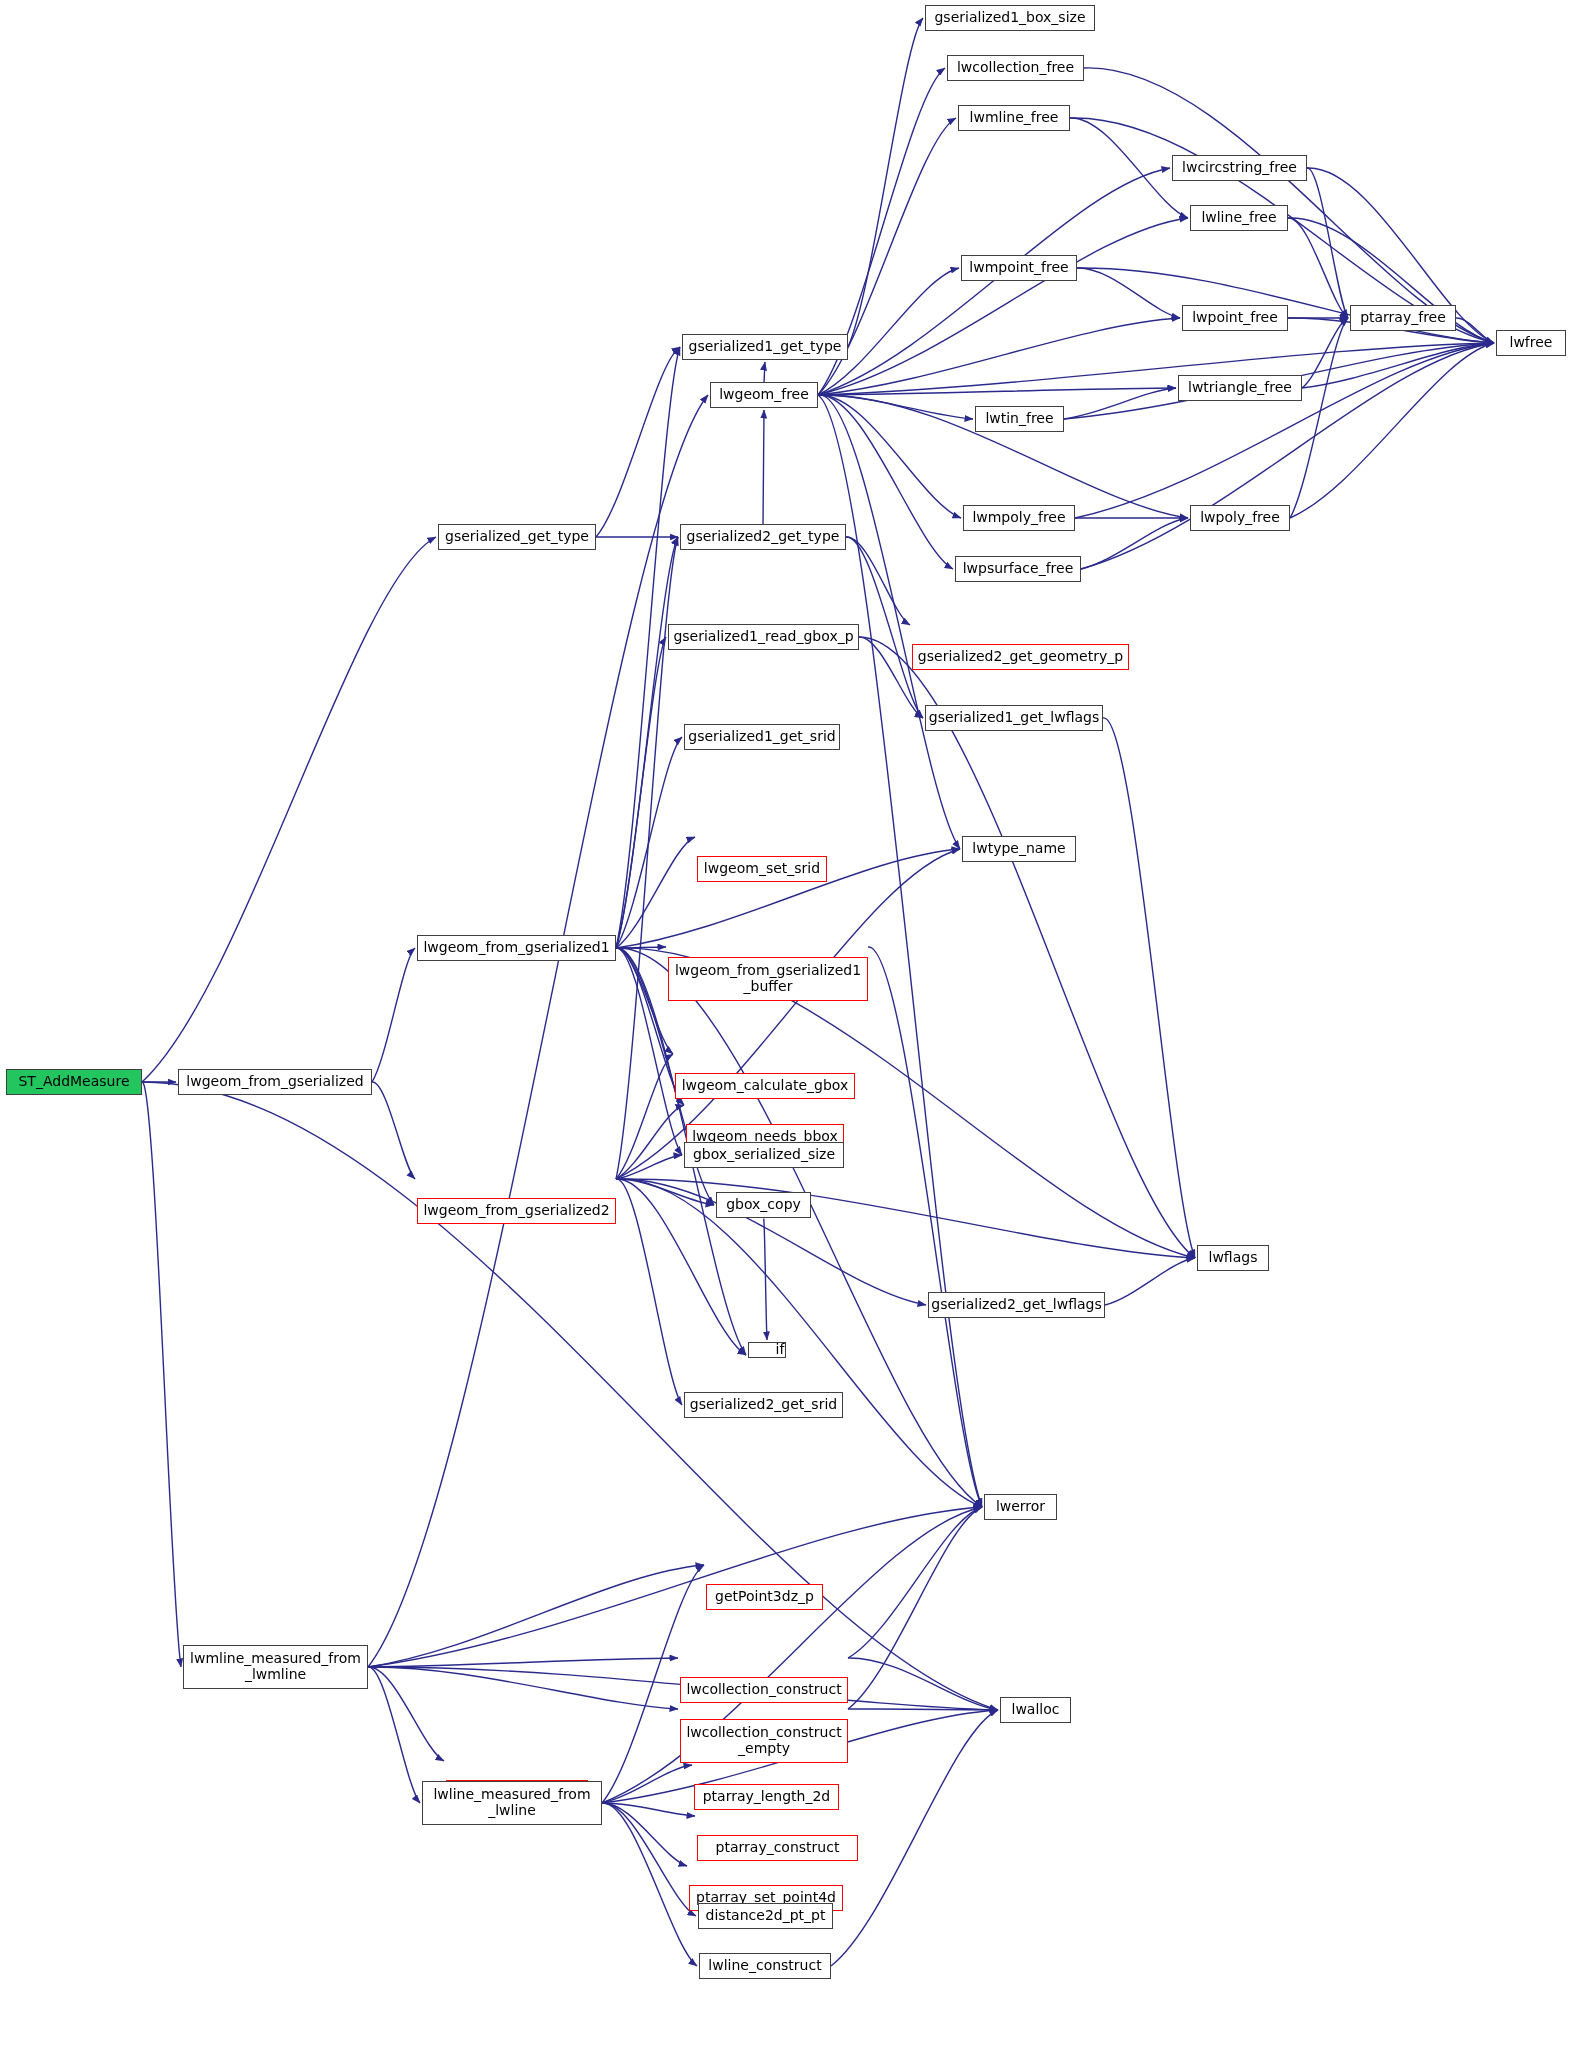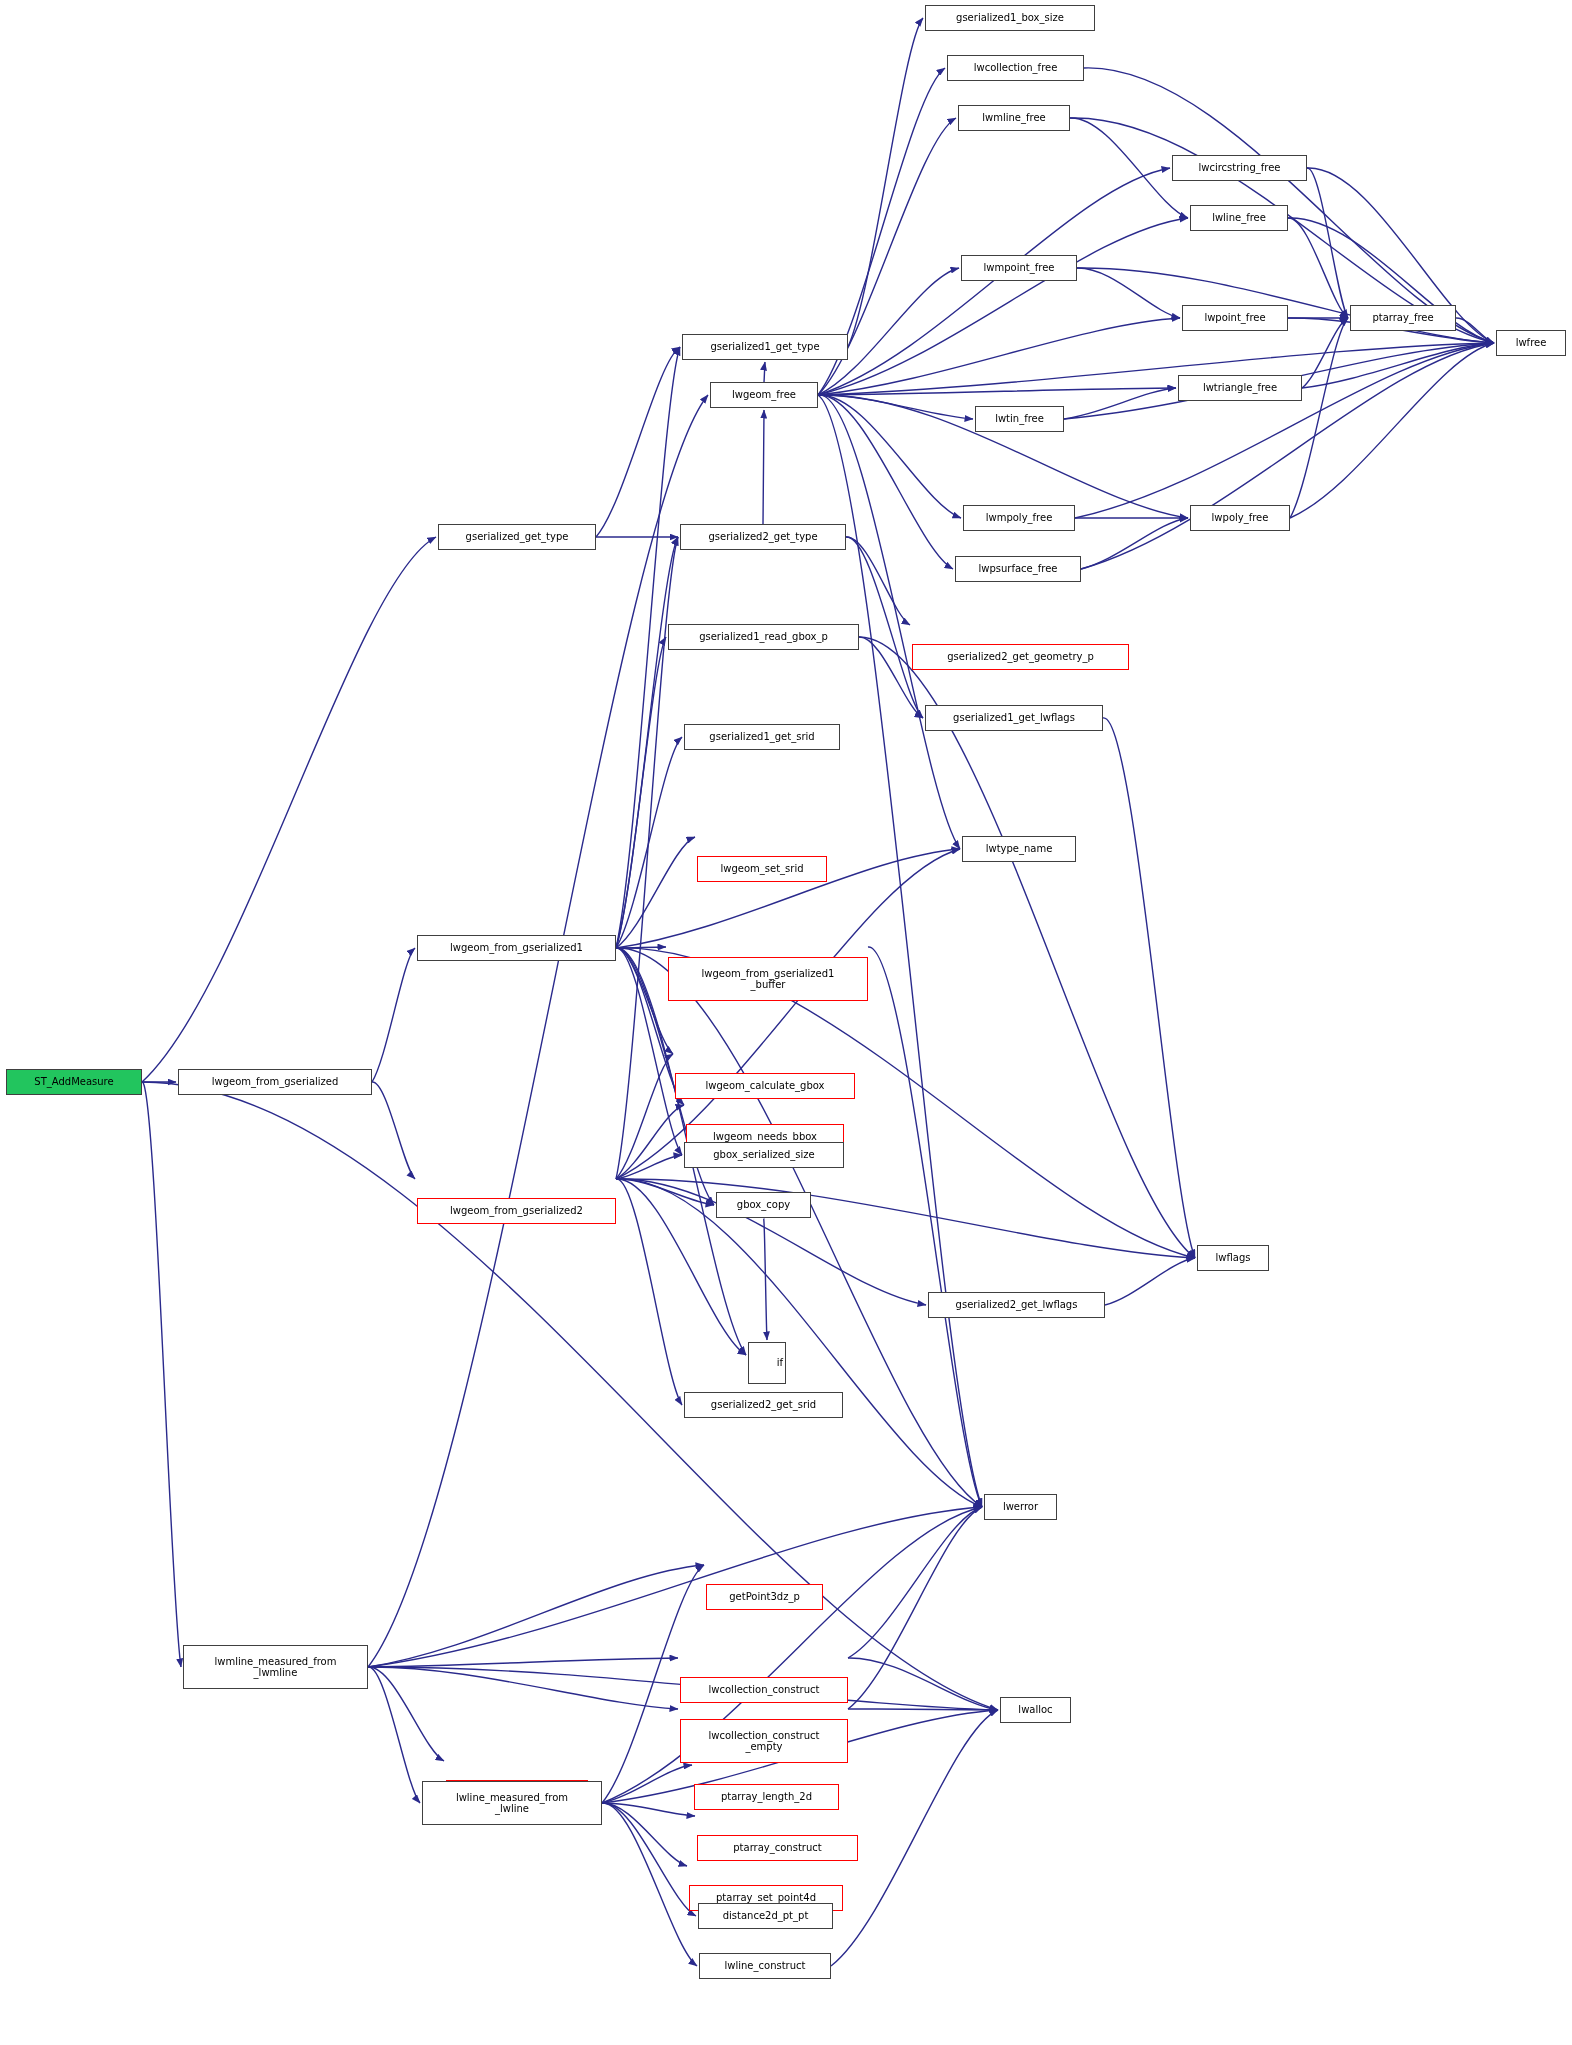--- a/index.html
+++ b/index.html
@@ -1,21 +1,21 @@
 <!DOCTYPE html>
 <html><head>
 <meta charset="utf-8">
 <style>
   html,body{margin:0;padding:0;background:#ffffff;}
   #canvas{position:relative;width:1572px;height:2045px;background:#ffffff;
           font-family:"DejaVu Sans","Liberation Sans",sans-serif;overflow:hidden;}
   svg#edges{position:absolute;left:0;top:0;width:1572px;height:2045px;}
   .node{position:absolute;box-sizing:border-box;display:flex;align-items:center;
         justify-content:center;text-align:center;background:#ffffff;
-        border:1px solid #404040;color:#000000;font-size:10px;line-height:1.12;
+        border:1px solid #404040;color:#000000;font-size:14px;line-height:1.12;
         white-space:pre;letter-spacing:0px;}
   .node.red{border:1px solid #ff0000;margin-top:32px;}
   .node.root{background:#22c55e;border:1px solid #404040;}
 </style>
 </head>
 <body>
 
 <div id="canvas">
   <svg id="edges" xmlns="http://www.w3.org/2000/svg">
     <defs>
@@ -157,21 +157,21 @@
       <div class="node" style="left: 417px; top: 935px; width: 199px; height: 26px;">lwgeom_from_gserialized1</div>
       <div class="node red" style="left: 668px; top: 925px; width: 200px; height: 44px;">lwgeom_from_gserialized1
 _buffer</div>
       <div class="node red" style="left: 675px; top: 1041px; width: 180px; height: 26px;">lwgeom_calculate_gbox</div>
       <div class="node red" style="left: 686px; top: 1092px; width: 158px; height: 26px;">lwgeom_needs_bbox</div>
       <div class="node" style="left: 684px; top: 1142px; width: 160px; height: 26px;">gbox_serialized_size</div>
       <div class="node red" style="left: 417px; top: 1166px; width: 199px; height: 26px;">lwgeom_from_gserialized2</div>
       <div class="node" style="left: 716px; top: 1192px; width: 95px; height: 26px;">gbox_copy</div>
       <div class="node" style="left: 1197px; top: 1245px; width: 72px; height: 26px;">lwflags</div>
       <div class="node" style="left: 928px; top: 1292px; width: 177px; height: 26px;">gserialized2_get_lwflags</div>
-      <div class="node" style="left: 748px; top: 1342px; width: 38px; height: 42px; padding-left: 26px;">if</div>
+      <div class="node" style="left: 748px; top: 1342px; width: 38px; height: 16px; padding-left: 26px;">if</div>
       <div class="node" style="left: 684px; top: 1392px; width: 159px; height: 26px;">gserialized2_get_srid</div>
       <div class="node" style="left: 984px; top: 1494px; width: 73px; height: 26px;">lwerror</div>
       <div class="node red" style="left: 706px; top: 1552px; width: 117px; height: 26px;">getPoint3dz_p</div>
       <div class="node" style="left: 183px; top: 1645px; width: 185px; height: 44px;">lwmline_measured_from
 _lwmline</div>
       <div class="node red" style="left: 680px; top: 1645px; width: 168px; height: 26px;">lwcollection_construct</div>
       <div class="node red" style="left: 680px; top: 1687px; width: 168px; height: 44px;">lwcollection_construct
 _empty</div>
       <div class="node" style="left: 1000px; top: 1697px; width: 71px; height: 26px;">lwalloc</div>
       <div class="node red" style="left: 446px; top: 1748px; width: 142px; height: 26px;">lwgeom_is_empty</div>

